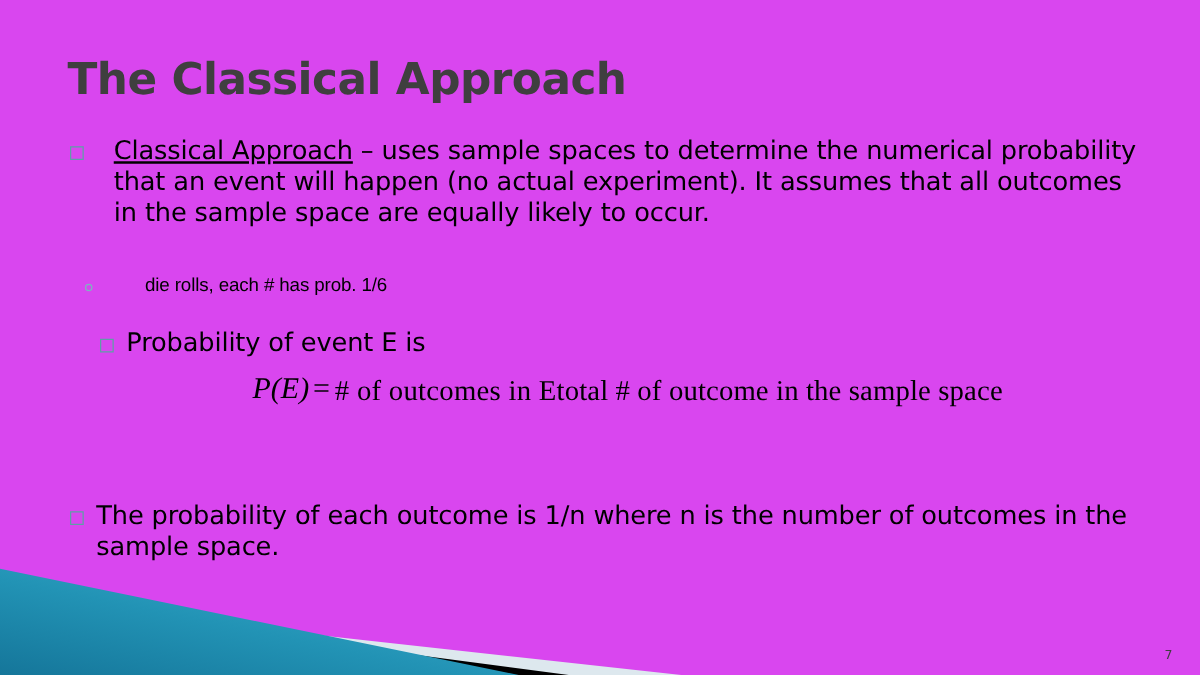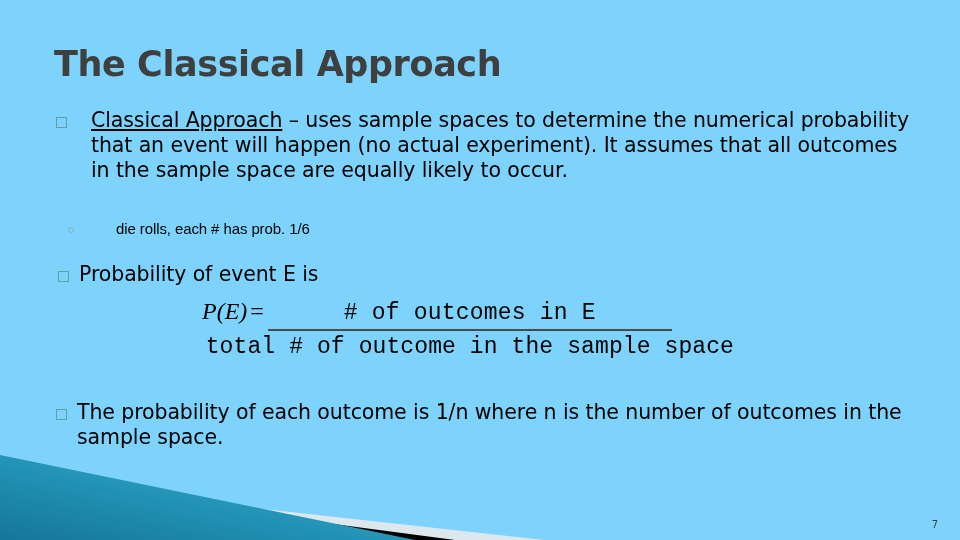--- a/index.html
+++ b/index.html
@@ -7,21 +7,21 @@
     padding: 0;
     background: #ffffff;
   }
   body {
     font-family: "Liberation Sans", sans-serif;
   }
   #slide {
     position: relative;
     width: 960px;
     height: 540px;
-    background: #7dd3fc;
+    background: #d946ef;
     overflow: hidden;
   }
 
   
   #slide-title {
     position: absolute;
     left: 54px;
     top: 44px;
     font-family: "DejaVu Sans", sans-serif;
     font-size: 35px;
@@ -98,21 +98,21 @@
   #bullet-1-sub {
     position: absolute;
     left: 12px;
     top: 110px;
     width: 700px;
   }
   #bullet-1-sub .lvl2-text { margin-left: 42px; }
 
   #bullet-2 {
     position: absolute;
-    left: 2px;
+    left: 24px;
     top: 154px;
     width: 700px;
   }
   #bullet-2 .lvl1-text { margin-left: 10px; }
 
   #bullet-3 {
     position: absolute;
     left: 0;
     top: 292px;
     width: 860px;
@@ -134,24 +134,23 @@
     white-space: nowrap;
     padding-right: 3px;
   }
   #formula .eq {
     font-size: 24px;
     font-style: normal;
     padding-right: 4px;
   }
   #formula .frac {
     display: flex;
-    flex-direction: column;
+    flex-direction: row;
     align-items: center;
     width: 404px;
-    font-family: Liberation Mono, monospace;
   }
   #formula .num,
   #formula .den {
     font-size: 23px;
     line-height: 30px;
     white-space: nowrap;
     text-align: center;
   }
   #formula .num { letter-spacing: 0.2px; }
   #formula .den { letter-spacing: 0.1px; }

